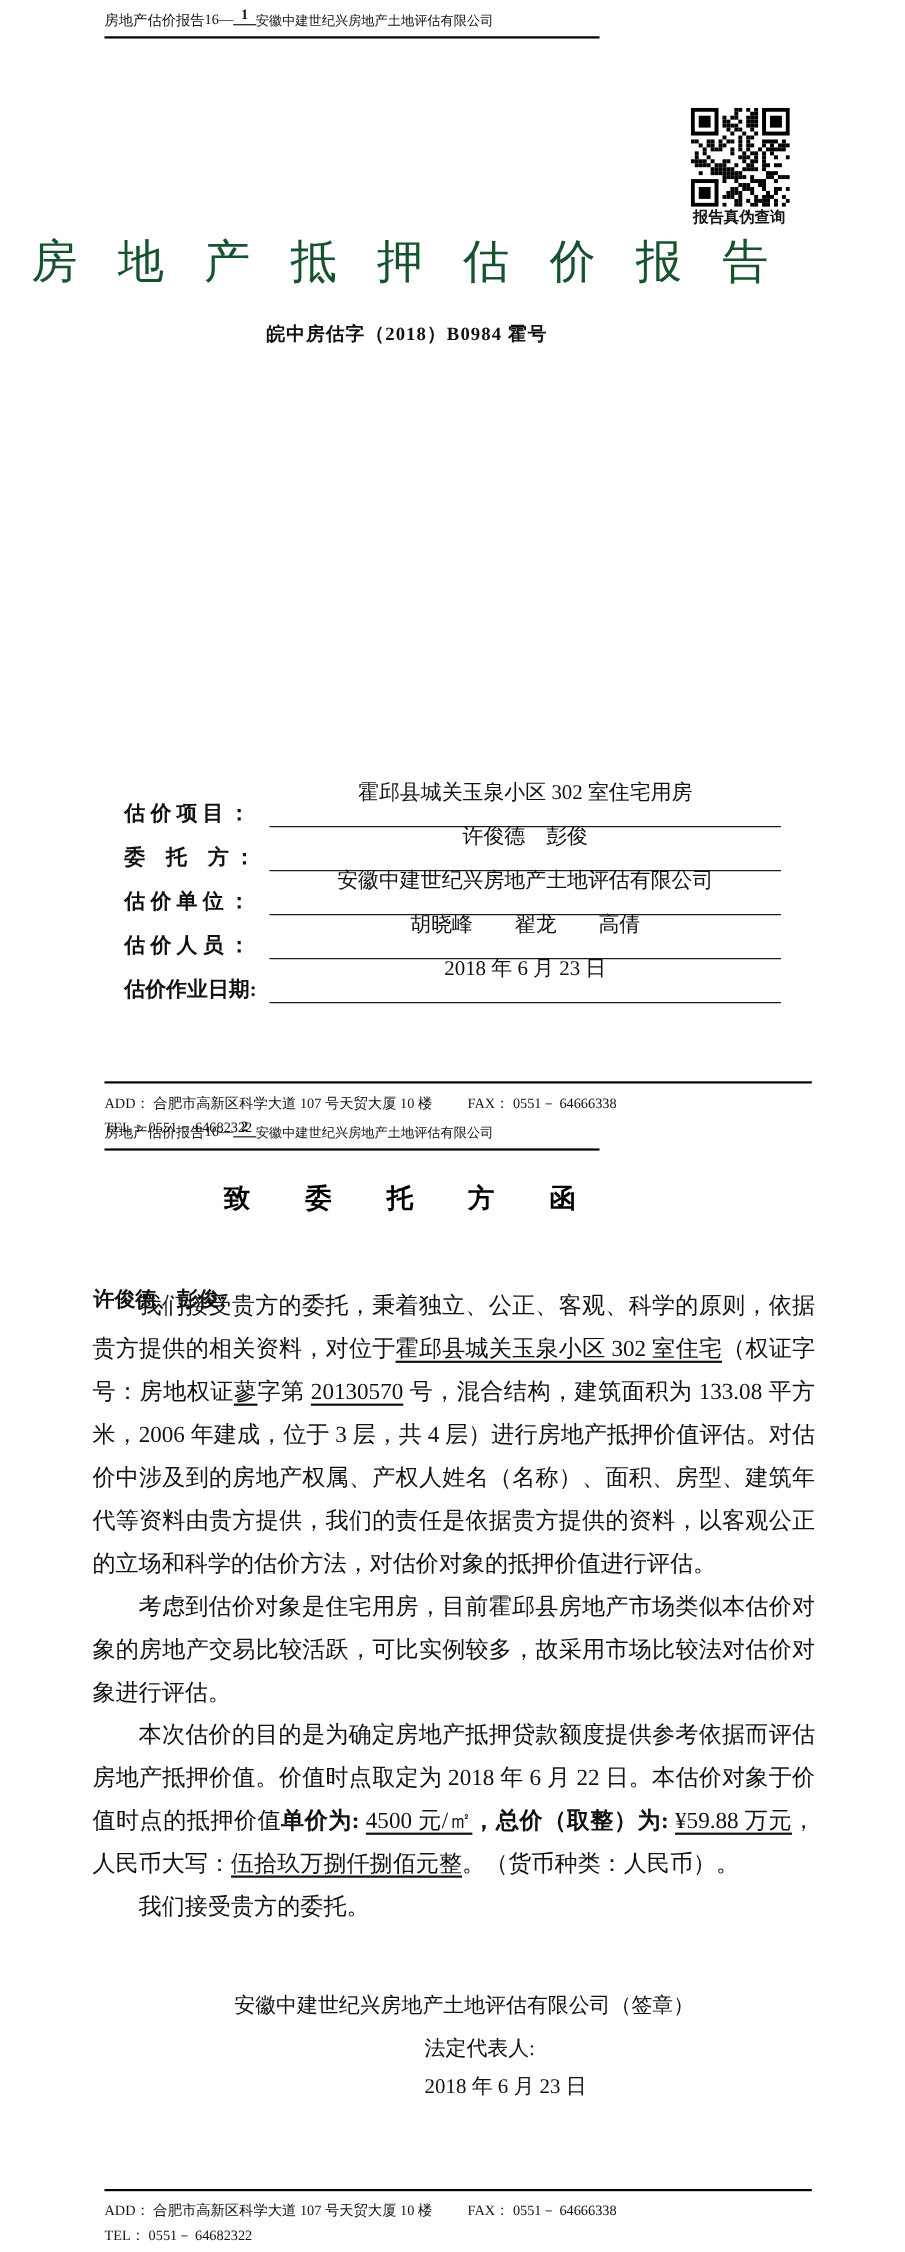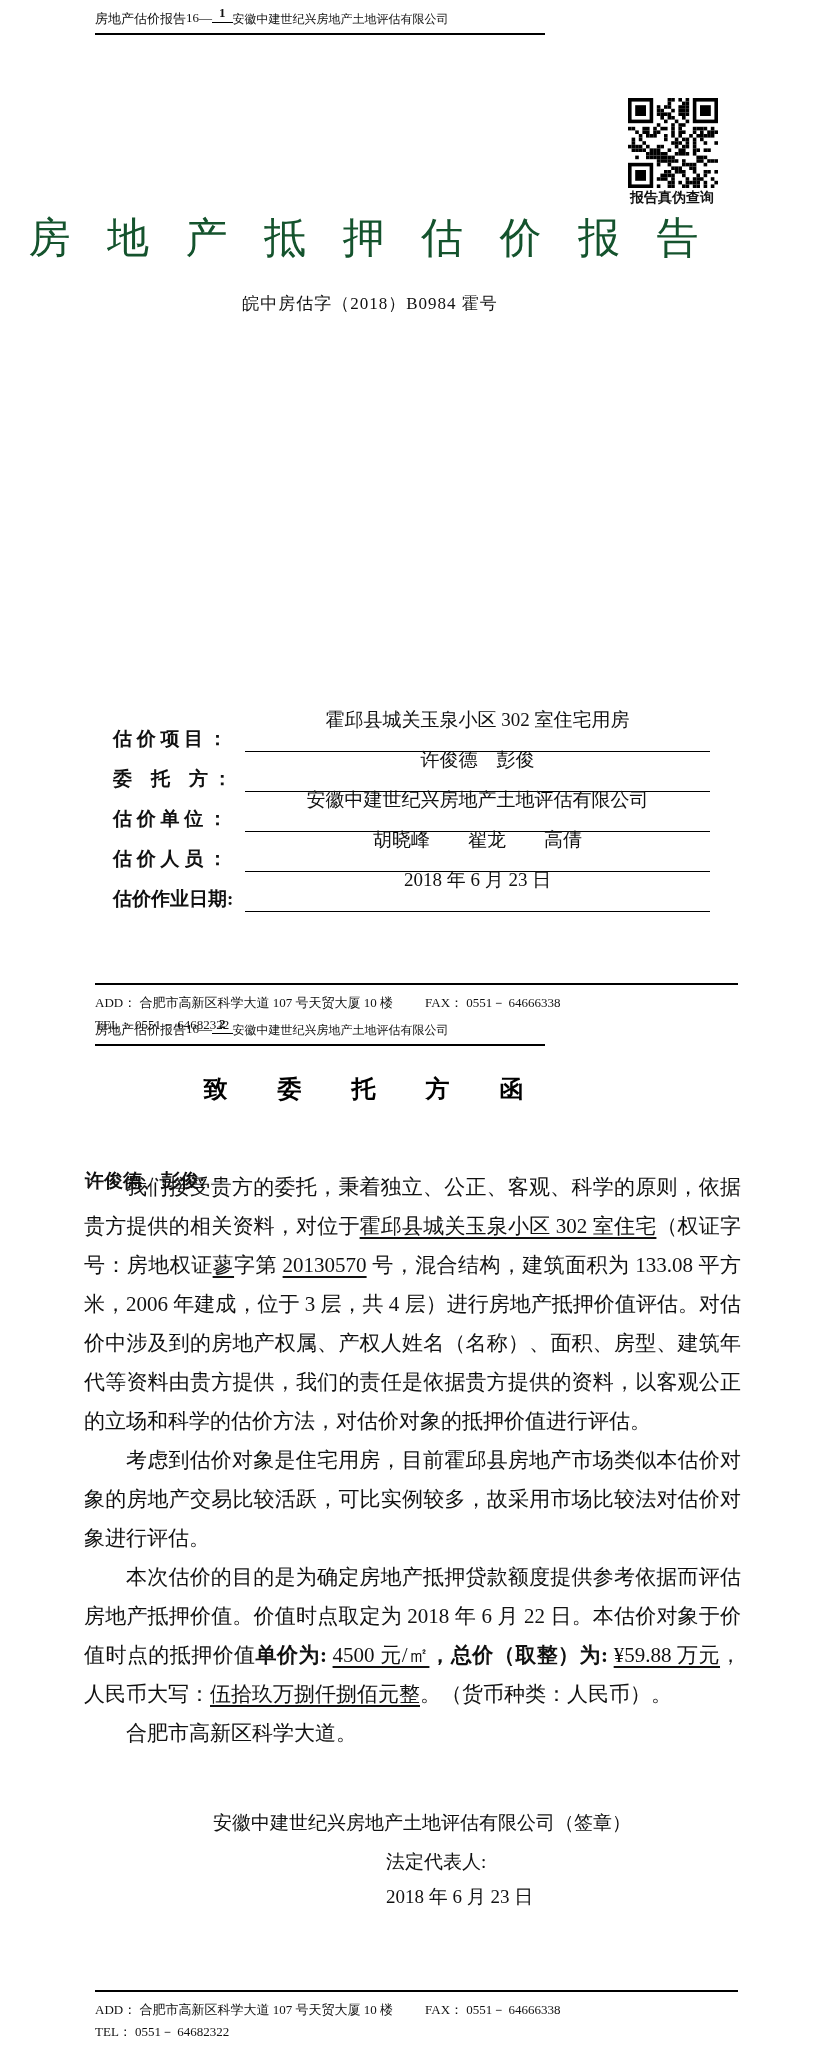--- a/index.html
+++ b/index.html
@@ -37,21 +37,21 @@
   }
 
   
   .main-title {
     left:0; top:210px; width:740px;
     text-align:center; font-size:42px; letter-spacing:13px;
     white-space:nowrap; color:#14532d;
   }
   .sub-title {
     left:0; top:292px; width:740px;
-    text-align:center; font-size:17px; font-weight:normal; letter-spacing:1px;
+    text-align:center; font-size:17px; font-weight:bold; letter-spacing:1px;
   }
 
   
   .fields { left:113px; top:712px; width:597px; }
   .field-row { display:flex; align-items:flex-end; height:40px; }
   .f-label { flex:0 0 132px; font-weight:bold; font-size:19px; white-space:nowrap; }
   .f-value {
     flex:1; text-align:center; font-size:19px; white-space:nowrap;
     border-bottom:1.5px solid #000; padding-bottom:18px;
   }
@@ -361,21 +361,21 @@
   <span class="co">安徽中建世纪兴房地产土地评估有限公司</span>
 </div>
 
 <div class="abs letter-title">致　委　托　方　函</div>
 <div class="abs salutation">许俊德、彭俊:</div>
 
 <div class="abs body-text">
   <p><span>我们接受贵方的委托，秉着独立、公正、客观、科学的原则，依据贵方提供的相关资料，对位于</span><span class="bu">霍邱县城关玉泉小区 302 室住宅</span><span>（权证字号：房地权证</span><span class="bu">蓼</span><span>字第 </span><span class="bu">20130570</span><span> 号，混合结构，建筑面积为 133.08 平方米，2006 年建成，位于 3 层，共 4 层）进行房地产抵押价值评估。对估价中涉及到的房地产权属、产权人姓名（名称）、面积、房型、建筑年代等资料由贵方提供，我们的责任是依据贵方提供的资料，以客观公正的立场和科学的估价方法，对估价对象的抵押价值进行评估。</span></p>
   <p><span>考虑到估价对象是住宅用房，目前霍邱县房地产市场类似本估价对象的房地产交易比较活跃，可比实例较多，故采用市场比较法对估价对象进行评估。</span></p>
   <p><span>本次估价的目的是为确定房地产抵押贷款额度提供参考依据而评估房地产抵押价值。价值时点取定为 2018 年 6 月 22 日。本估价对象于价值时点的抵押价值</span><span class="b">单价为: </span><span class="bu">4500 元/㎡</span><span class="b">，</span><span class="b">总价（取整）为: </span><span class="bu">¥59.88 万元</span><span>，人民币大写：</span><span class="bu">伍拾玖万捌仟捌佰元整</span><span>。（货币种类：人民币）。</span></p>
-  <p><span>合肥市高新区科学大道。</span></p>
+  <p><span>我们接受贵方的委托。</span></p>
 </div>
 
 <div class="abs sig-co">安徽中建世纪兴房地产土地评估有限公司（签章）</div>
 <div class="abs sig-rep">法定代表人:</div>
 <div class="abs sig-date">2018 年 6 月 23 日</div>
 
 <div class="abs run-ftr" style="top:1990px">
   <div class="ftr-row1">
     <span>ADD： 合肥市高新区科学大道 107 号天贸大厦 10 楼</span>
     <span class="ftr-fax">FAX： 0551－ 64666338</span>

